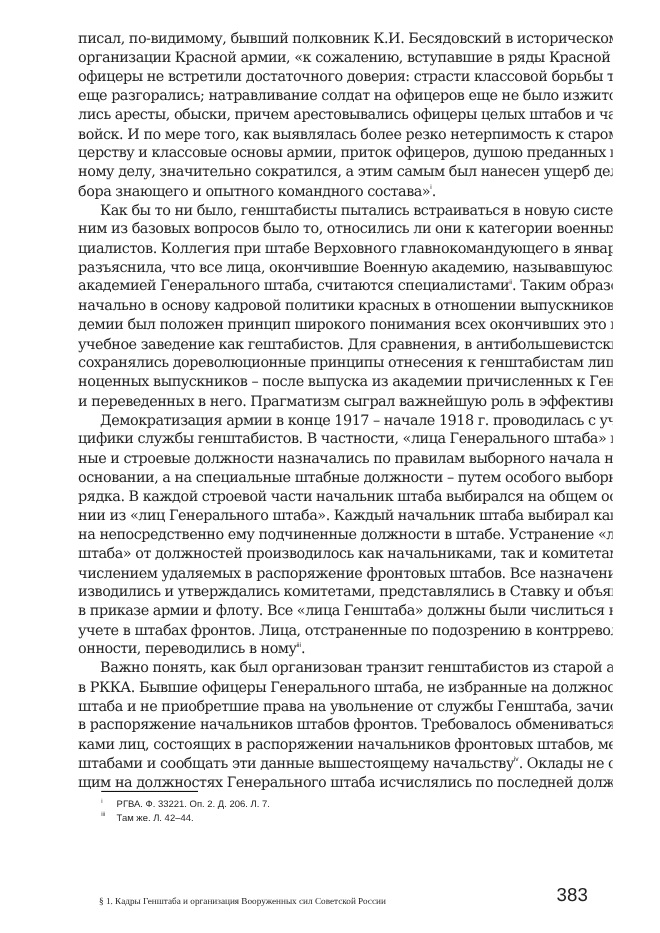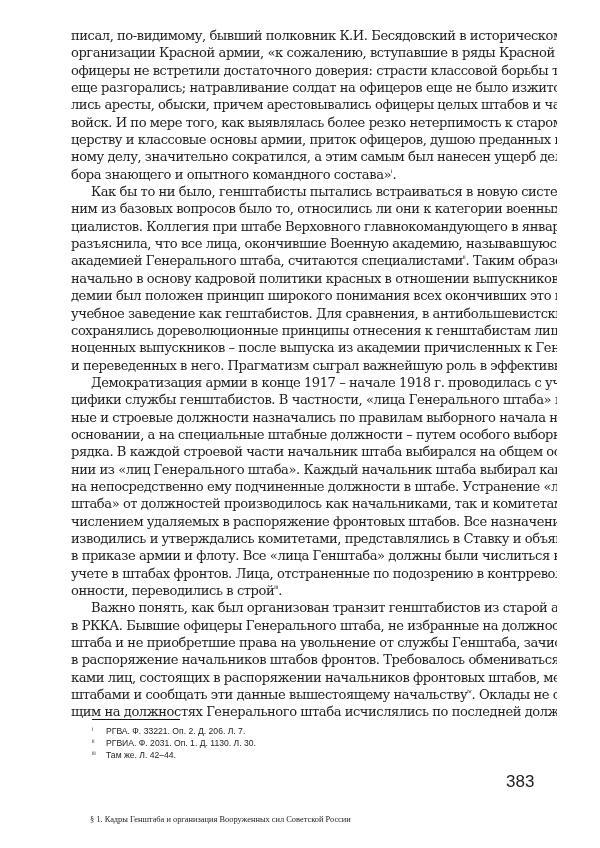--- a/index.html
+++ b/index.html
@@ -21,21 +21,21 @@
     font-family: "Liberation Sans", sans-serif; font-size: 8.6px; line-height: 12.2px; color: #222;
   }
   .fn-row { display: flex; align-items: flex-start; height: 12.2px; }
   .fn-mark { width: 14px; font-size: 5.5px; line-height: 8px; color: #333; }
   .fn-text { white-space: nowrap; text-align: center; }
   .footer-left {
     position: absolute; left: 90px; top: 815px;
     font-family: Liberation Serif, serif; font-size: 8.4px; color: #222; white-space: nowrap;
   }
   .page-number {
-    position: absolute; left: 506px; top: 772px;
+    position: absolute; left: 506px; top: 804px;
     font-family: "Liberation Sans", sans-serif; font-size: 17px; color: #222;
   }
 </style>
 </head>
 <body>
 
 <div class="page">
   <div class="body-text" id="body-text">
       <span class="line"><span>писал, по-видимому, бывший полковник К.И. Бесядовский в историческом очерке</span></span>
       <span class="line"><span>организации Красной армии, «к сожалению, вступавшие в ряды Красной армии</span></span>
@@ -62,39 +62,35 @@
       <span class="line"><span>ные и строевые должности назначались по правилам выборного начала на общем</span></span>
       <span class="line"><span>основании, а на специальные штабные должности – путем особого выборного по-</span></span>
       <span class="line"><span>рядка. В каждой строевой части начальник штаба выбирался на общем основа-</span></span>
       <span class="line"><span>нии из «лиц Генерального штаба». Каждый начальник штаба выбирал кандидатов</span></span>
       <span class="line"><span>на непосредственно ему подчиненные должности в штабе. Устранение «лиц Ген-</span></span>
       <span class="line"><span>штаба» от должностей производилось как начальниками, так и комитетами с за-</span></span>
       <span class="line"><span>числением удаляемых в распоряжение фронтовых штабов. Все назначения про-</span></span>
       <span class="line"><span>изводились и утверждались комитетами, представлялись в Ставку и объявлялись</span></span>
       <span class="line"><span>в приказе армии и флоту. Все «лица Генштаба» должны были числиться на особом</span></span>
       <span class="line"><span>учете в штабах фронтов. Лица, отстраненные по подозрению в контрреволюци-</span></span>
-      <span class="line last"><span>онности, переводились в строй</span><sup class="fn">iii</sup><span>.</span></span>
+      <span class="line last"><span>онности, переводились в ному</span><sup class="fn">iii</sup><span>.</span></span>
       <span class="line indent"><span>Важно понять, как был организован транзит генштабистов из старой армии</span></span>
       <span class="line"><span>в РККА. Бывшие офицеры Генерального штаба, не избранные на должности Ген-</span></span>
       <span class="line"><span>штаба и не приобретшие права на увольнение от службы Генштаба, зачислялись</span></span>
       <span class="line"><span>в распоряжение начальников штабов фронтов. Требовалось обмениваться спис-</span></span>
       <span class="line"><span>ками лиц, состоящих в распоряжении начальников фронтовых штабов, между</span></span>
       <span class="line"><span>штабами и сообщать эти данные вышестоящему начальству</span><sup class="fn">iv</sup><span>. Оклады не состоя-</span></span>
       <span class="line"><span>щим на должностях Генерального штаба исчислялись по последней должности.</span></span>
     </div>
   <div class="fn-rule"></div>
   <div class="footnotes" id="footnotes">
       <div class="fn-row">
         <span class="fn-mark">i</span>
         <span class="fn-text">РГВА. Ф. 33221. Оп. 2. Д. 206. Л. 7.</span>
       </div>
       <div class="fn-row">
-        <span class="fn-mark">ii</span>
-        <span class="fn-text">РГВИА. Ф. 2031. Оп. 1. Д. 1130. Л. 30.</span>
-      </div>
-      <div class="fn-row">
         <span class="fn-mark">iii</span>
         <span class="fn-text">Там же. Л. 42–44.</span>
       </div>
     </div>
   <div class="footer-left">§ 1. Кадры Генштаба и организация Вооруженных сил Советской России</div>
   <div class="page-number">383</div>
 </div>
 
 </body></html>

